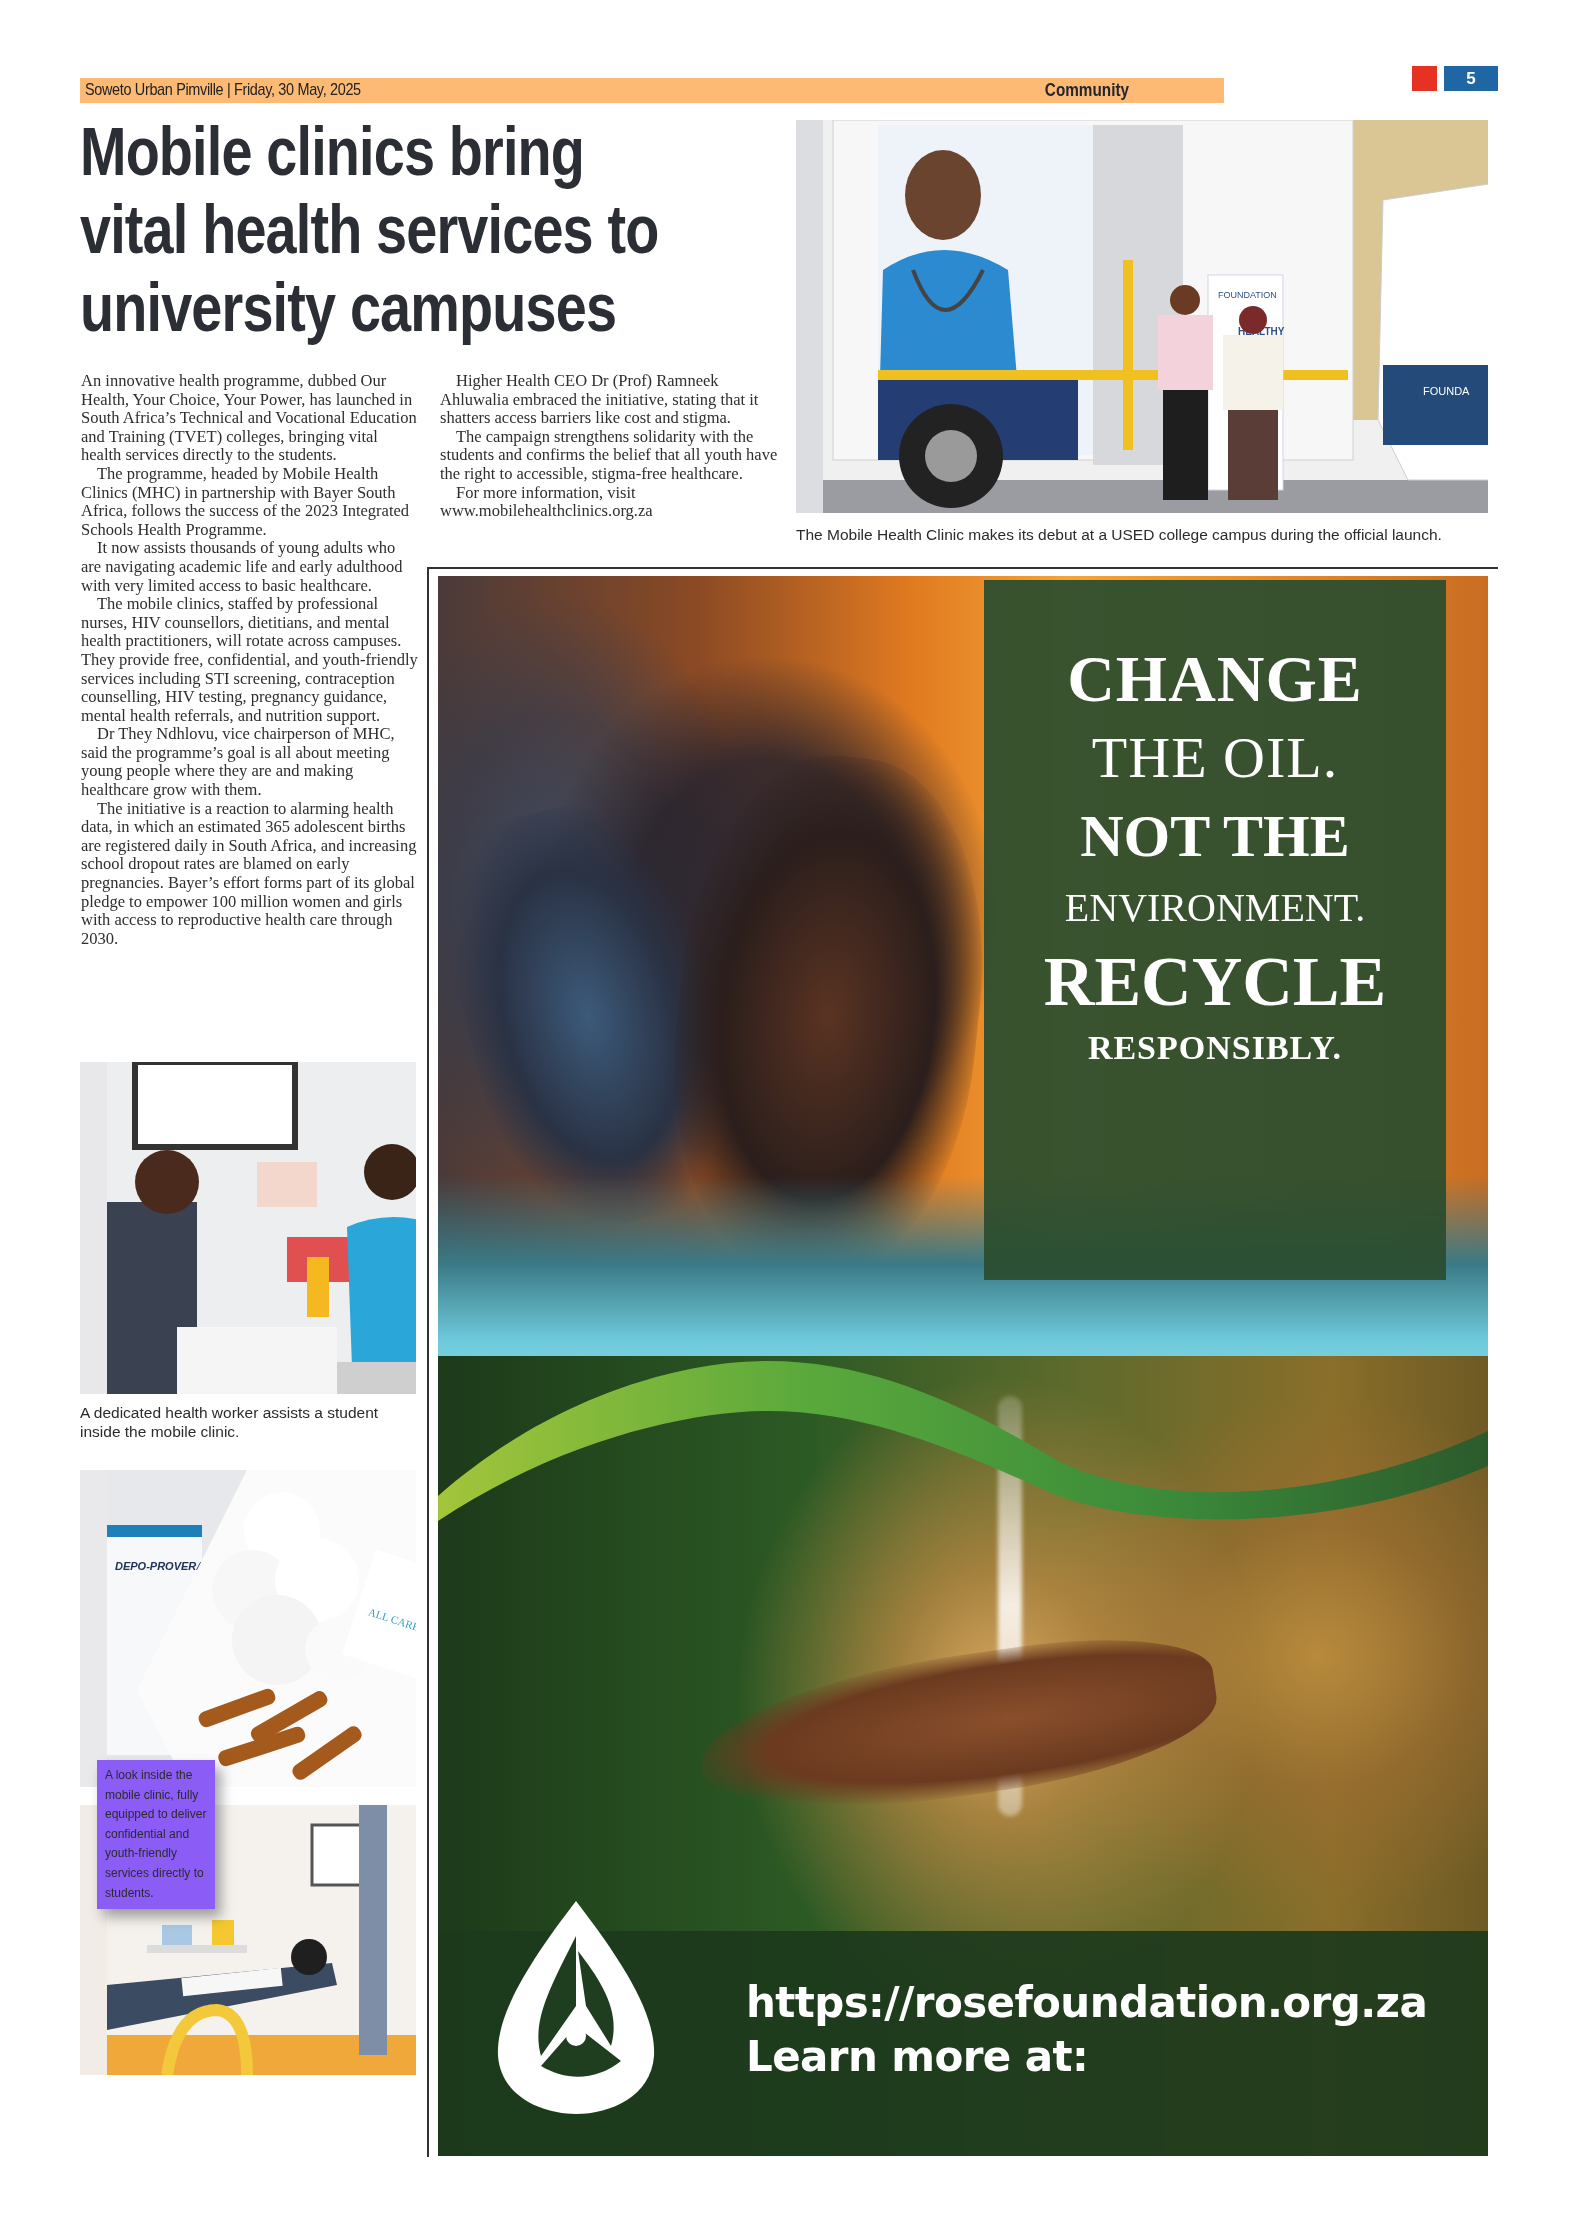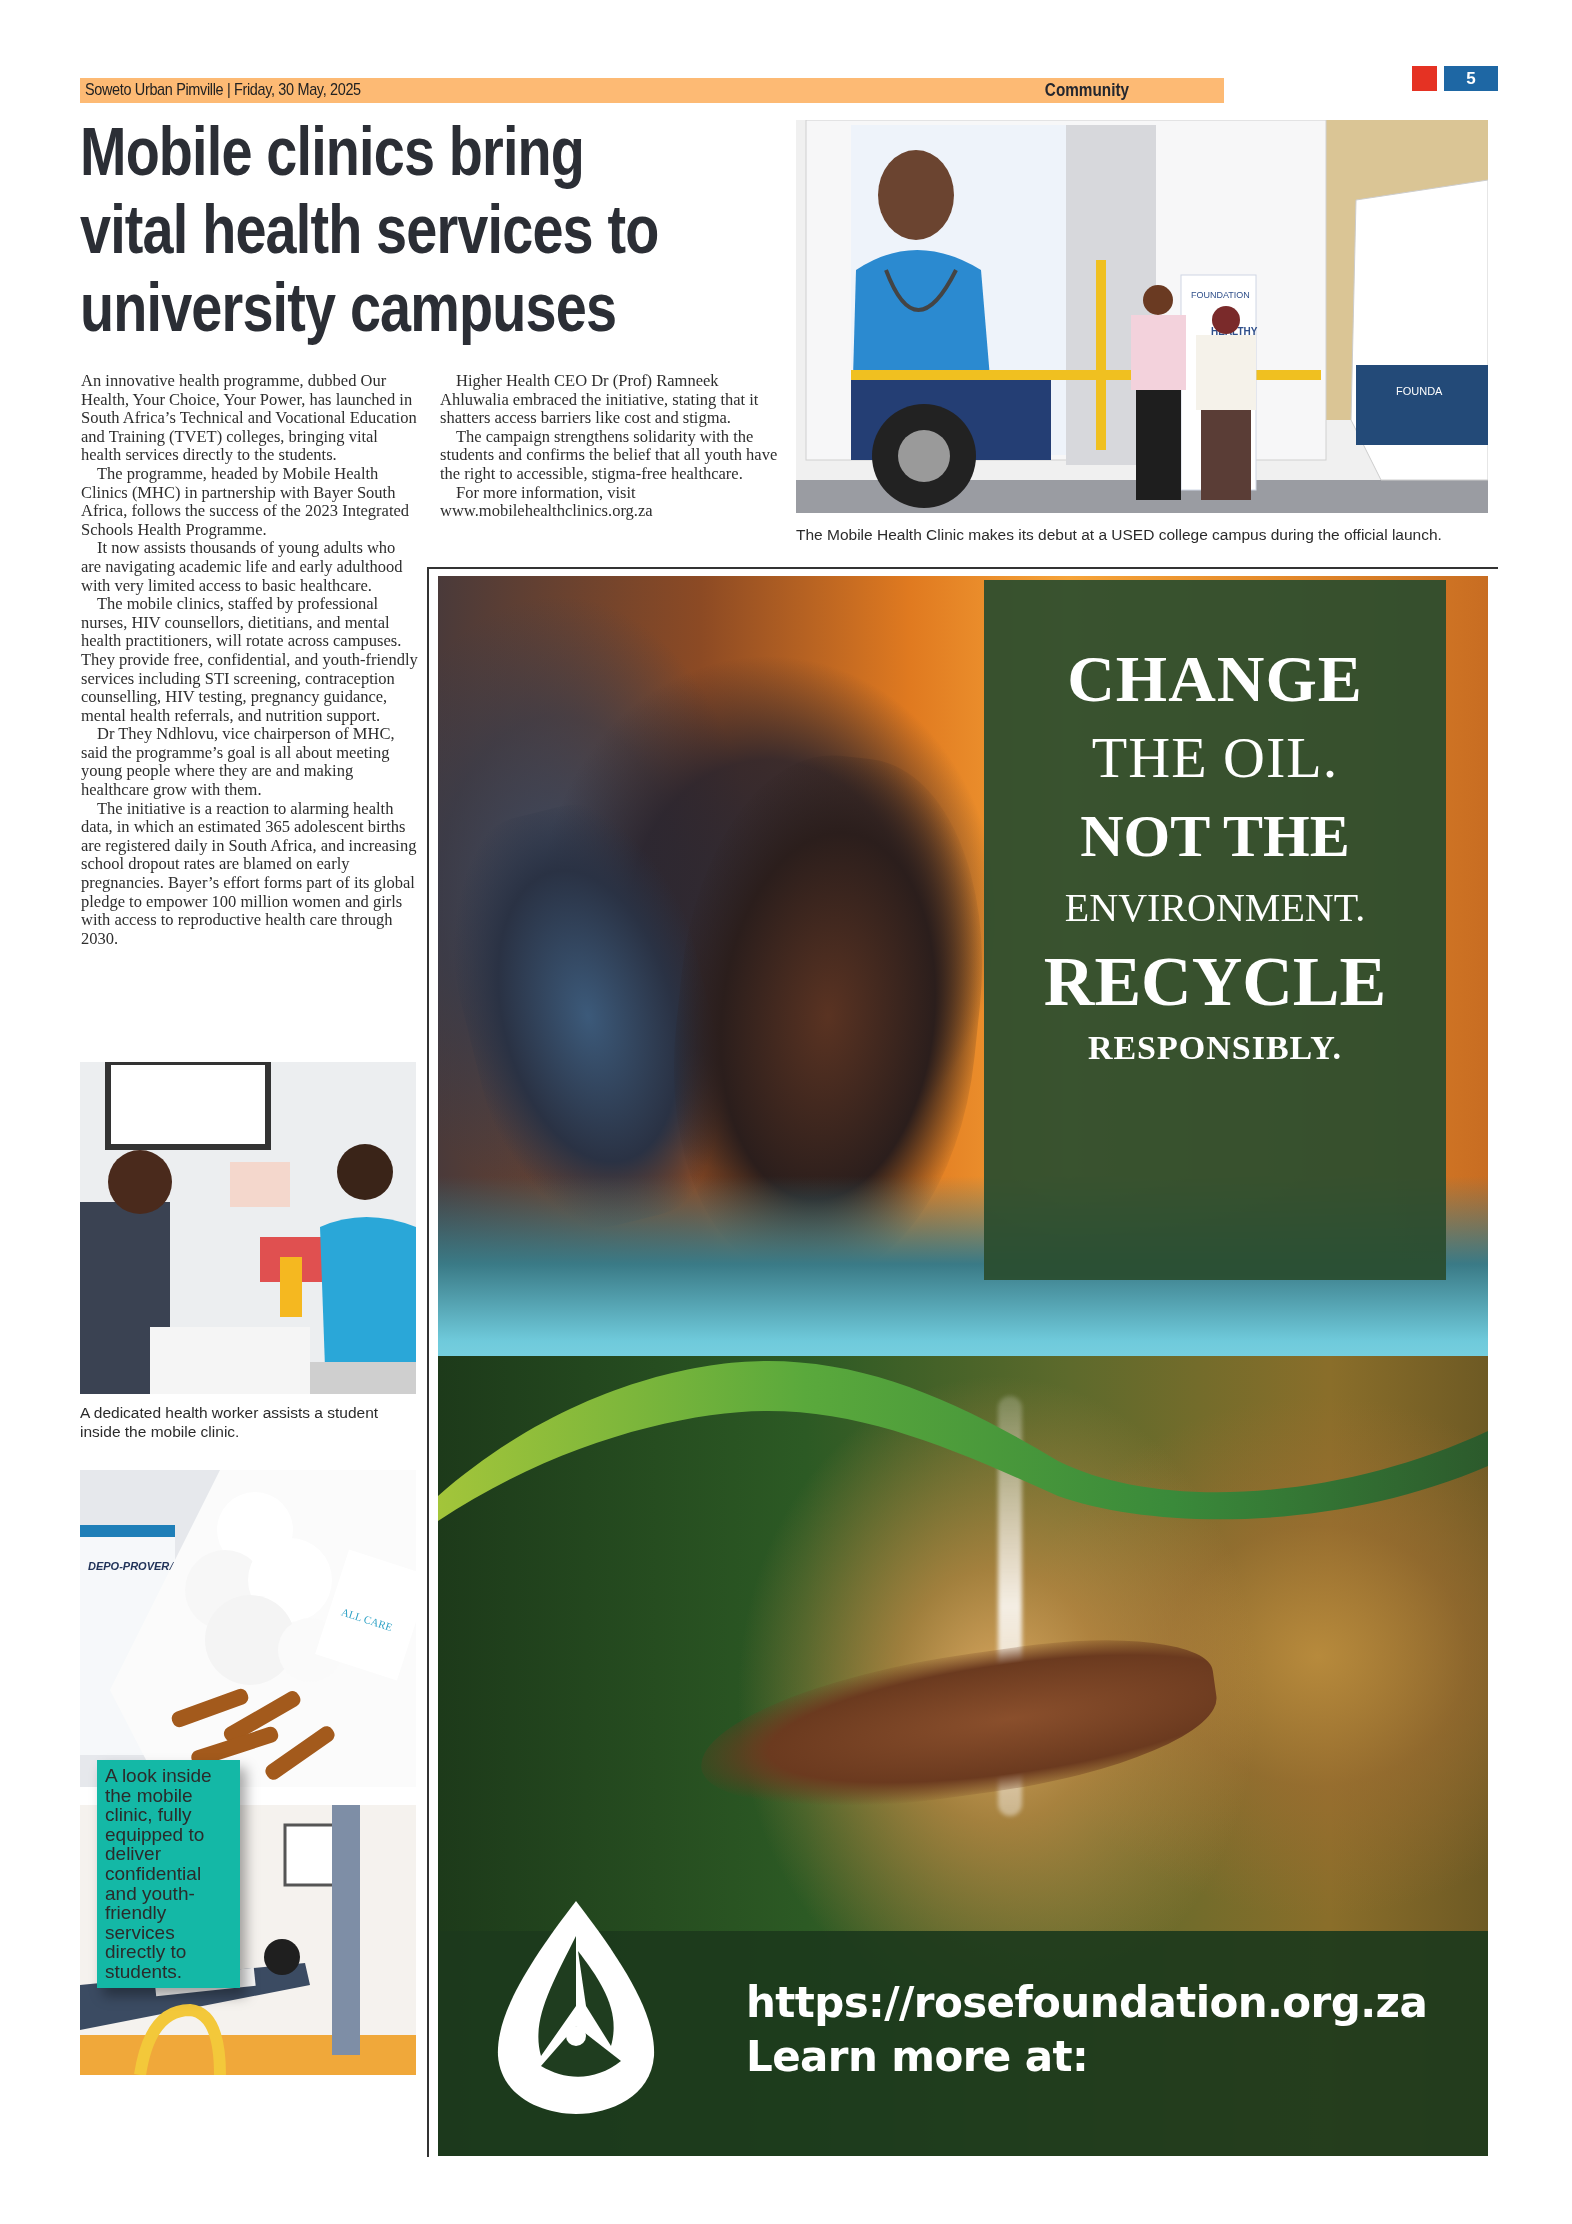--- a/index.html
+++ b/index.html
@@ -17,29 +17,29 @@
   .headline { position: absolute; left: 80px; top: 112px; width: 700px; font-family: "Liberation Sans", sans-serif; font-weight: bold; font-size: 68px; line-height: 78px; color: #2b2e35; letter-spacing: -1px; transform: scaleX(0.82); transform-origin: left top; width: 860px; }
 
   
   .col { position: absolute; font-size: 16.5px; line-height: 18.6px; color: #2e2e2e; text-align: left; }
   .col p { text-indent: 16px; }
   .col p.first { text-indent: 0; }
   .col1 { left: 81px; top: 372px; width: 338px; }
   .col2 { left: 440px; top: 372px; width: 340px; }
 
   
-  .photo { position: absolute; overflow: hidden; }
+  .photo { position: absolute; overflow: hidden; padding-left: 27px; }
   .photo-top { left: 796px; top: 120px; width: 692px; height: 393px; background: #dcdde0; }
   .caption { position: absolute; font-family: "Liberation Sans", sans-serif; font-size: 15.5px; line-height: 19px; color: #2b2b2b; }
   .cap-top { left: 796px; top: 525px; width: 700px; }
   .photo-clinic1 { left: 80px; top: 1062px; width: 336px; height: 332px; background: #e8e8ea; }
   .cap-clinic1 { left: 80px; top: 1403px; width: 340px; }
   .photo-supplies { left: 80px; top: 1470px; width: 336px; height: 317px; background: #e9e9eb; }
   .photo-room { left: 80px; top: 1805px; width: 336px; height: 270px; background: #f1ece6; }
-  .cap-box { position: absolute; left: 97px; top: 1760px; width: 143px; background: #14b8a6; padding: 6px 6px 6px 8px; font-family: "Liberation Sans", sans-serif; font-size: 19px; line-height: 19.6px; color: #2b2b2b; box-shadow: 6px 8px 12px rgba(0,0,0,0.35); }
+  .cap-box { position: absolute; left: 97px; top: 1760px; width: 118px; background: #8b5cf6; padding: 6px 6px 6px 8px; font-family: "Liberation Sans", sans-serif; font-size: 12px; line-height: 19.6px; color: #2b2b2b; box-shadow: 6px 8px 12px rgba(0,0,0,0.35); }
 
   
   .ad-frame-line-v { position: absolute; left: 427px; top: 567px; width: 2px; height: 1590px; background: #333; }
   .ad-frame-line-h { position: absolute; left: 427px; top: 567px; width: 1071px; height: 2px; background: #333; }
   .ad { position: absolute; left: 438px; top: 576px; width: 1050px; height: 1580px; overflow: hidden; }
   .ad-top { position: absolute; left: 0; top: 0; width: 1050px; height: 790px; background:
       radial-gradient(ellipse 230px 260px at 330px 340px, #2f2a33 0%, rgba(40,35,45,0.85) 60%, rgba(0,0,0,0) 100%),
       radial-gradient(ellipse 200px 300px at 120px 320px, #3b4a63 0%, rgba(50,60,80,0.6) 60%, rgba(0,0,0,0) 100%),
       linear-gradient(90deg, #4a3a3a 0%, #8c4a24 25%, #e07a20 45%, #f6a338 60%, #e58a2a 80%, #c86d22 100%); }
   .ad-top-water { position: absolute; left: 0; top: 600px; width: 1050px; height: 220px; background: linear-gradient(180deg, rgba(0,0,0,0) 0%, #3a7a86 40%, #6fcadb 75%, #86d9e6 100%); }

